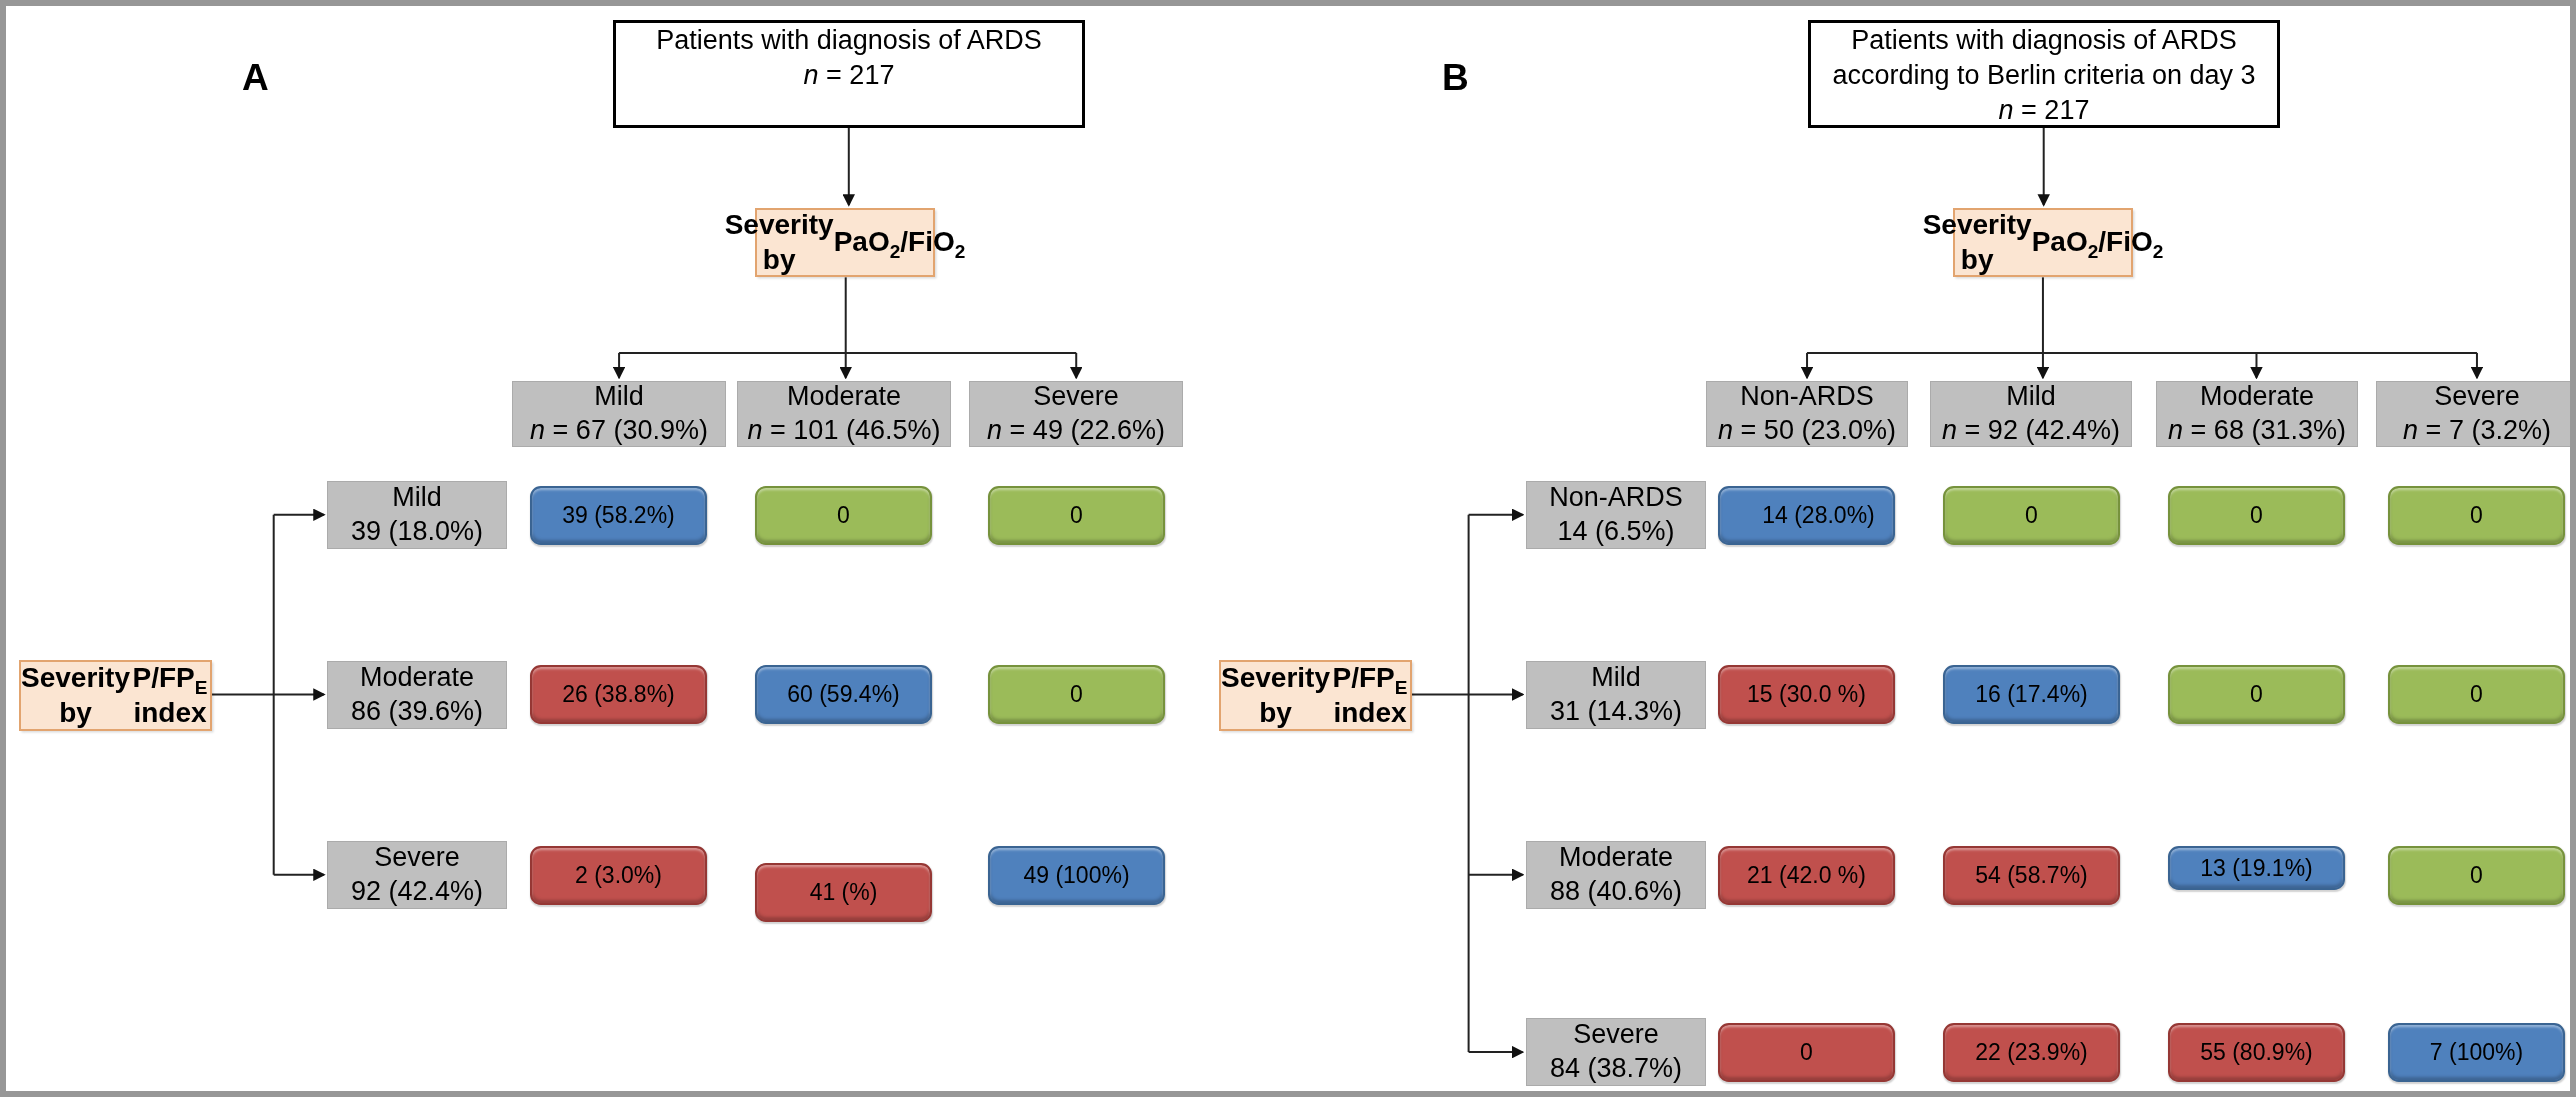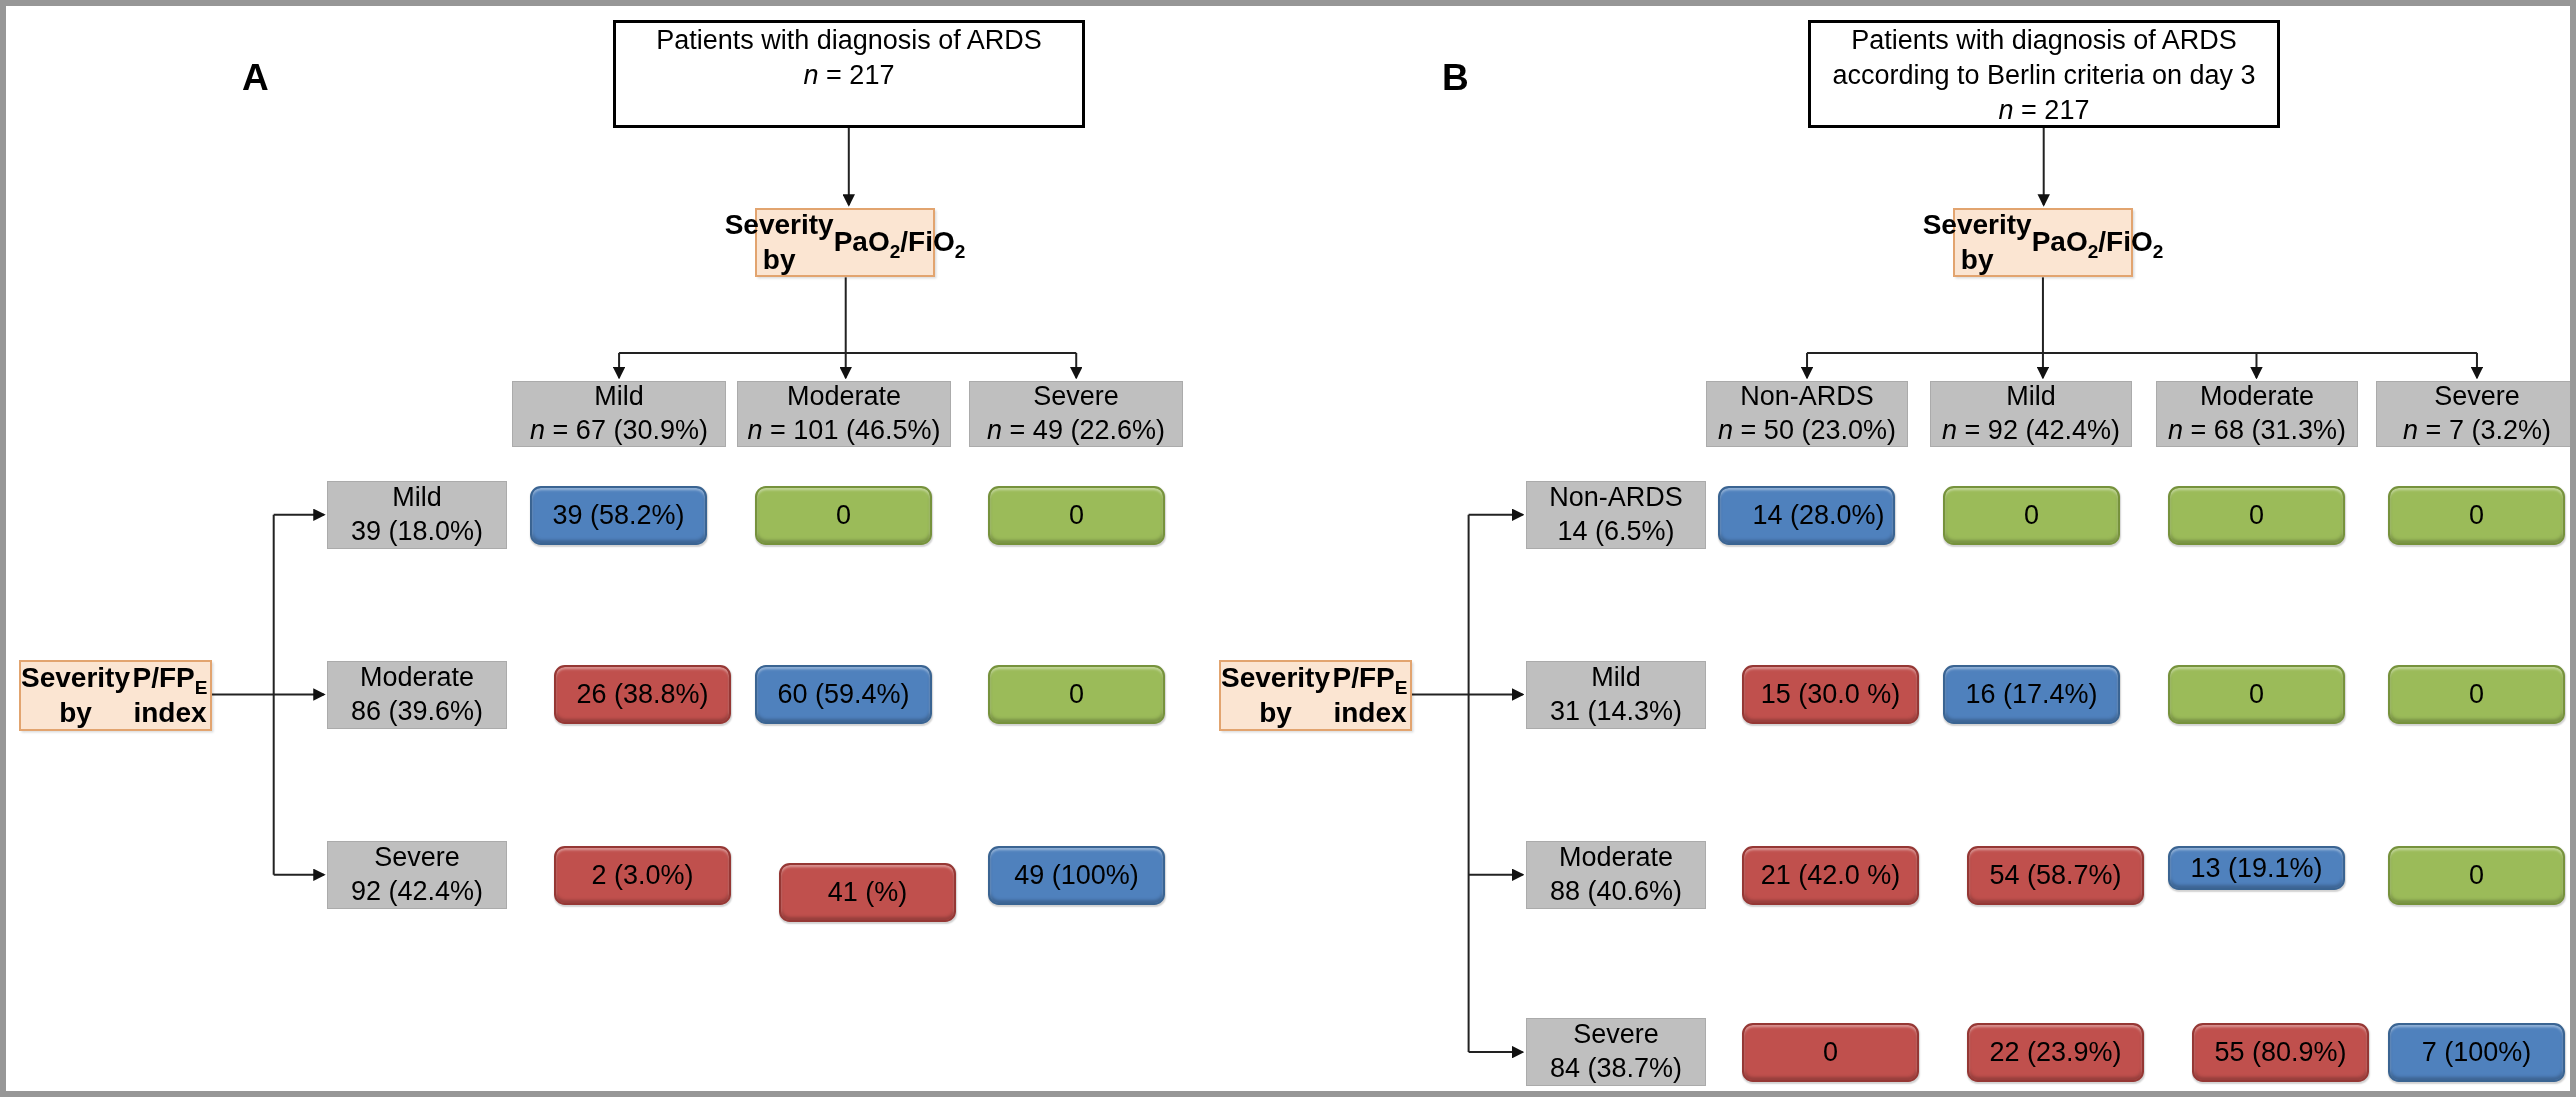--- a/index.html
+++ b/index.html
@@ -12,25 +12,25 @@
   .top-box{background:#fff;border:3.1px solid #000;display:flex;flex-direction:column;
            justify-content:flex-start;align-items:center;text-align:center;
            font-size:27px;line-height:1.3;}
   .sev-box{background:#fbe5d2;border:2.3px solid #e2a46f;display:flex;flex-direction:row;
            justify-content:center;align-items:center;text-align:center;
            font-weight:bold;font-size:28px;line-height:1.22;box-shadow:1.5px 1.5px 2.3px rgba(0,0,0,.15);}
   .gbox{background:#bfbfbf;border:0.8px solid #ababab;display:flex;flex-direction:column;
         justify-content:center;align-items:center;text-align:center;
         font-size:27px;line-height:1.25;}
   .cell{display:flex;justify-content:center;align-items:center;text-align:center;
-        font-size:27px;border-radius:10.8px;border:2.3px solid;
+        font-size:23px;border-radius:10.8px;border:2.3px solid;
         box-shadow:inset 0 2.3px 2.3px rgba(255,255,255,.38), inset 0 -3.1px 3.1px rgba(0,0,0,.22), 0.8px 1.5px 1.5px rgba(0,0,0,.18);}
   .cell.blue {background:#4f81bd;border-color:#3a6492;}
   .cell.green{background:#9bbb59;border-color:#76923c;}
-  .cell.red  {background:#c0504d;border-color:#953734;margin-left:24px;}
+  .cell.red  {background:#c0504d;border-color:#953734;}
   i{font-style:italic;}
   sub{font-size:68%;line-height:0;}
 </style>
 </head>
 <body>
 
 <div class="figure">
   <svg id="connectors" viewBox="0 0 3341 1423" xmlns="http://www.w3.org/2000/svg">
     <defs>
       <marker id="arr" viewBox="0 0 10 10" refX="8.5" refY="5" markerWidth="6.2" markerHeight="6.2" orient="auto-start-reverse">

